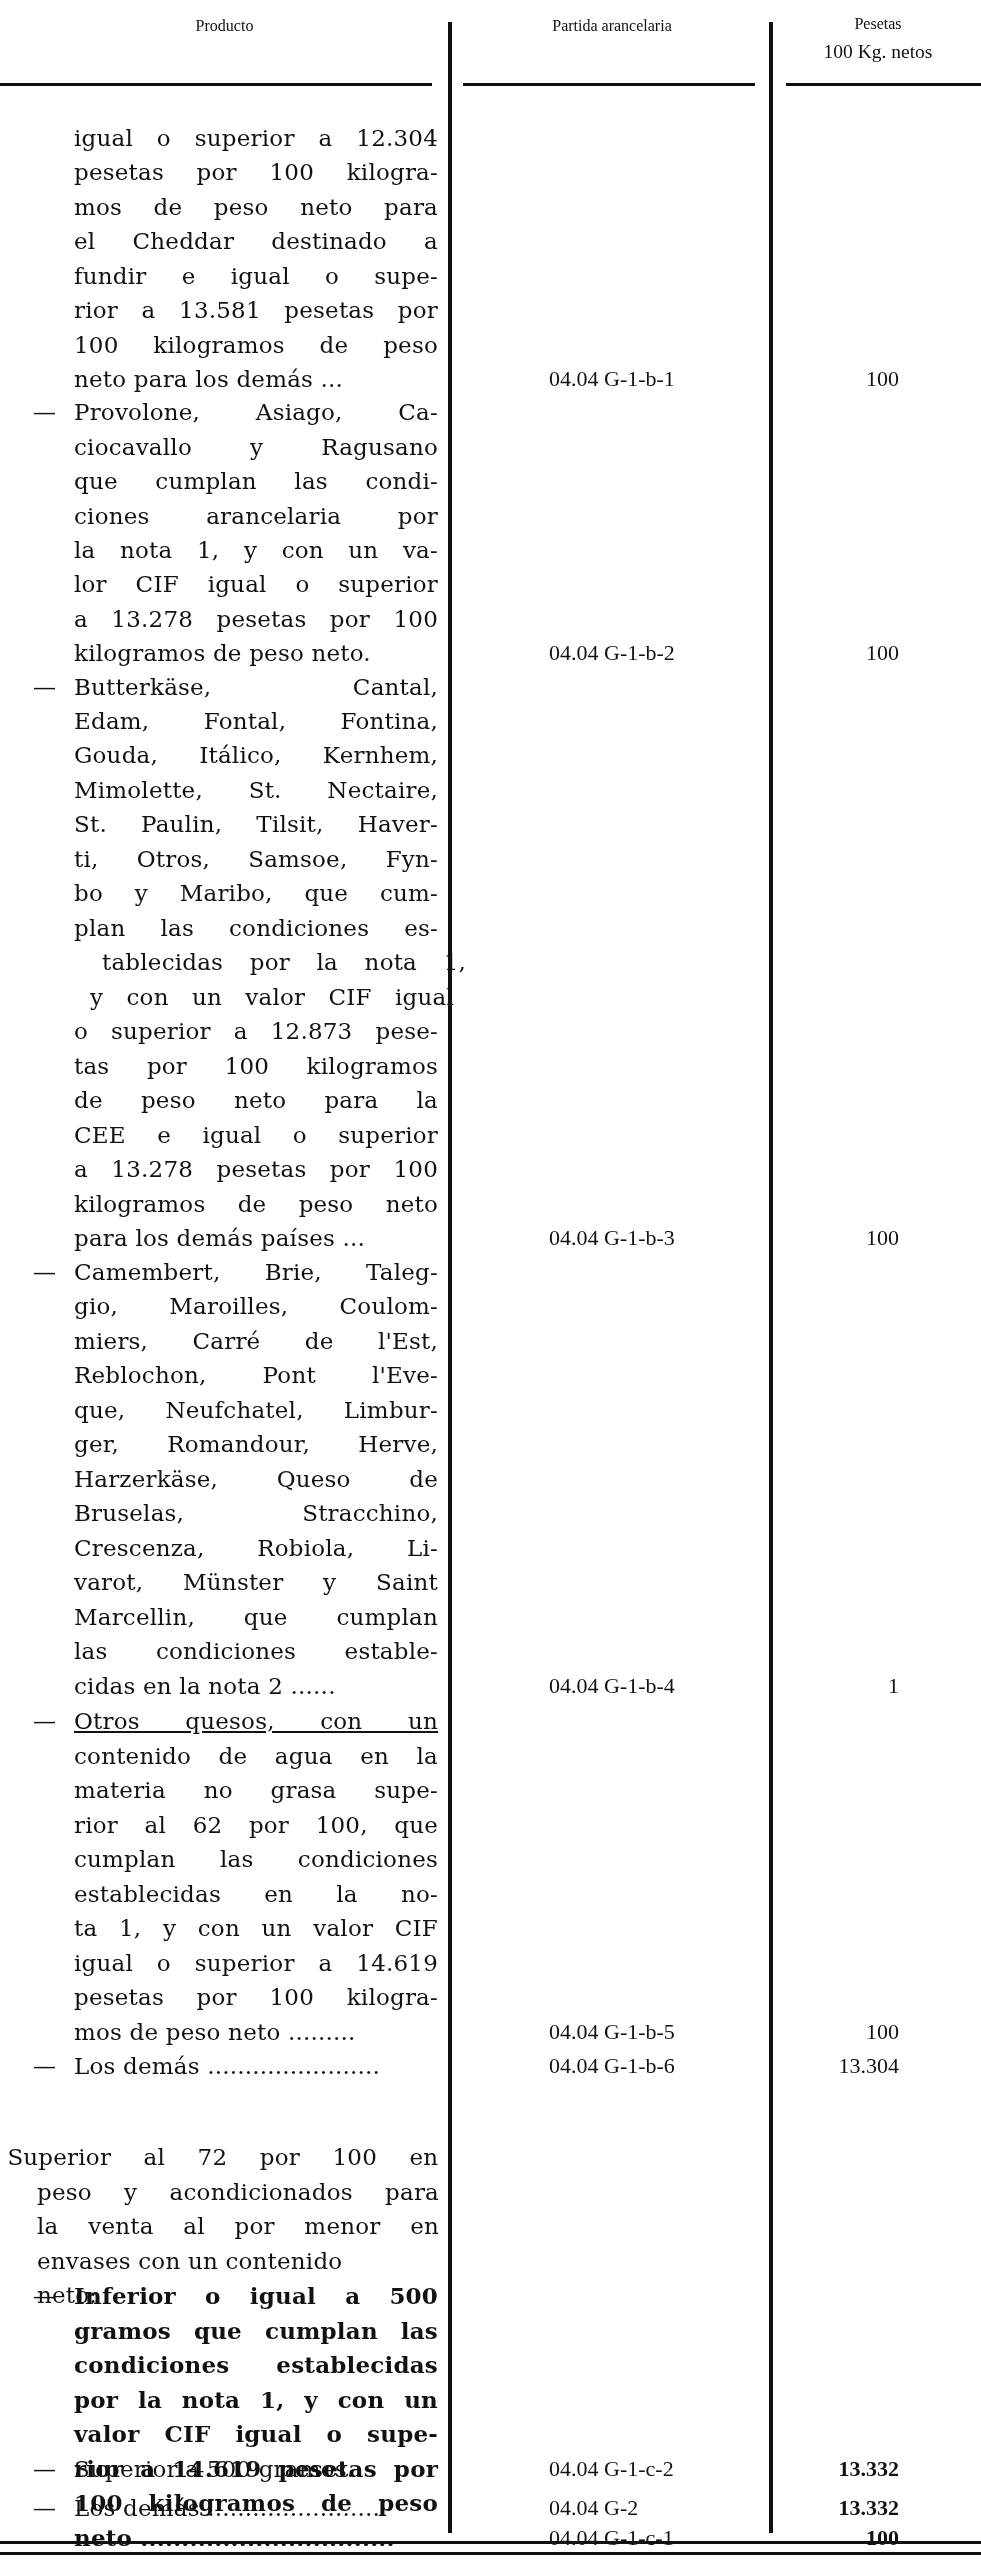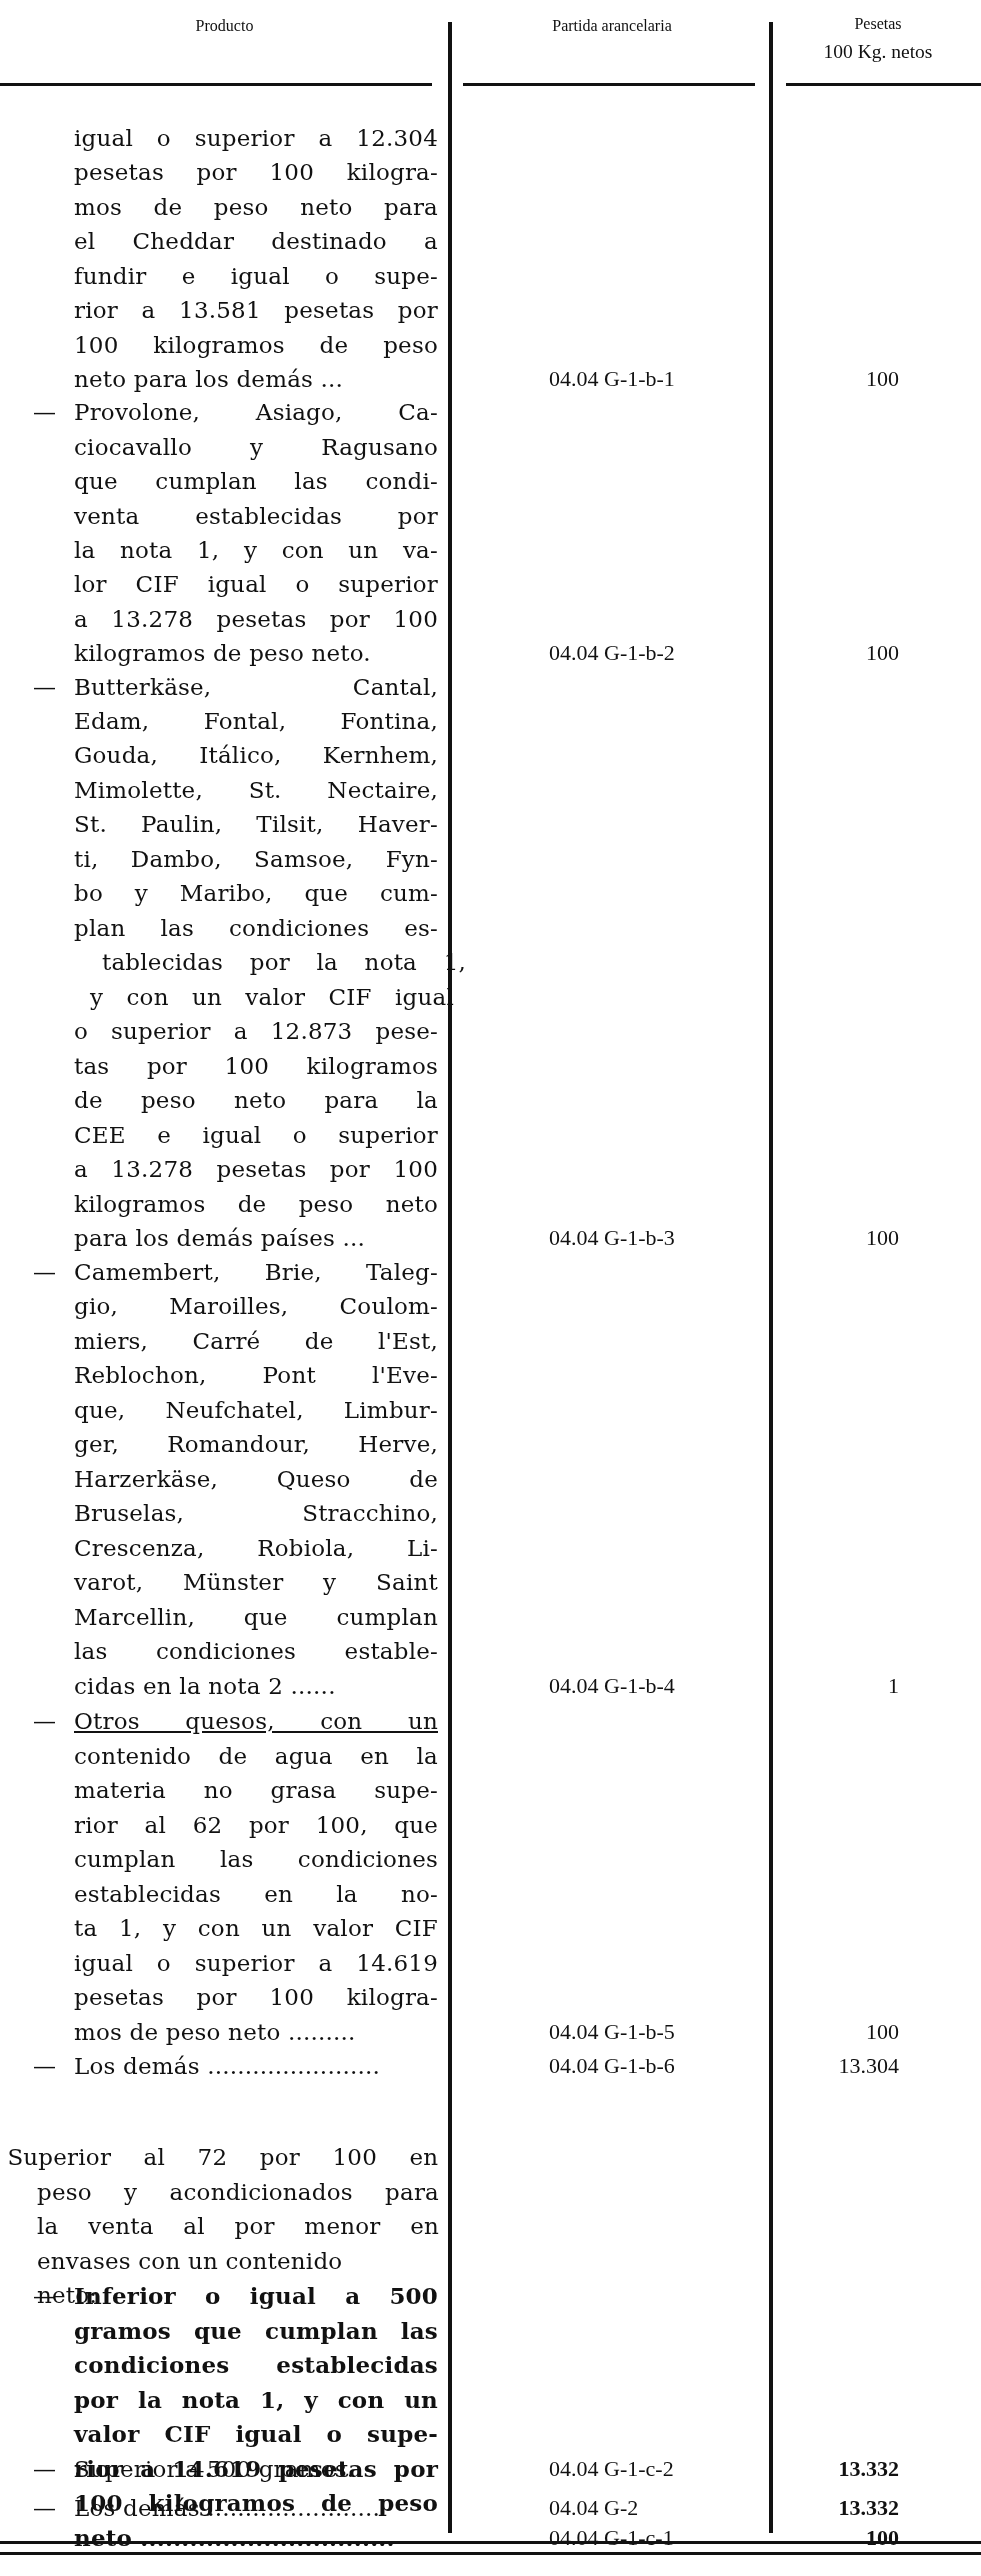--- a/index.html
+++ b/index.html
@@ -40,34 +40,34 @@
     <div class="line" style="left: 74px; width: 364px; top: 224px;">el Cheddar destinado a</div>
     <div class="line" style="left: 74px; width: 364px; top: 259px;">fundir e igual o supe-</div>
     <div class="line" style="left: 74px; width: 364px; top: 293px;">rior a 13.581 pesetas por</div>
     <div class="line" style="left: 74px; width: 364px; top: 328px;">100 kilogramos de peso</div>
     <div class="line last" style="left: 74px; width: 364px; top: 362px;">neto para los demás ...</div>
     <div class="code" style="top: 362px;">04.04 G-1-b-1</div>
     <div class="val" style="top: 362px;">100</div>
     <div class="line" style="left: 74px; width: 364px; top: 395px;">Provolone, Asiago, Ca-</div>
     <div class="line" style="left: 74px; width: 364px; top: 430px;">ciocavallo y Ragusano</div>
     <div class="line" style="left: 74px; width: 364px; top: 464px;">que cumplan las condi-</div>
-    <div class="line" style="left: 74px; width: 364px; top: 499px;">venta establecidas por</div>
+    <div class="line" style="left: 74px; width: 364px; top: 499px;">ciones arancelaria por</div>
     <div class="line" style="left: 74px; width: 364px; top: 533px;">la nota 1, y con un va-</div>
     <div class="line" style="left: 74px; width: 364px; top: 567px;">lor CIF igual o superior</div>
     <div class="line" style="left: 74px; width: 364px; top: 602px;">a 13.278 pesetas por 100</div>
     <div class="line last" style="left: 74px; width: 364px; top: 636px;">kilogramos de peso neto.</div>
     <div class="dash" style="left: 33px; top: 395px;">—</div>
     <div class="code" style="top: 636px;">04.04 G-1-b-2</div>
     <div class="val" style="top: 636px;">100</div>
     <div class="line" style="left: 74px; width: 364px; top: 670px;">Butterkäse, Cantal,</div>
     <div class="line" style="left: 74px; width: 364px; top: 704px;">Edam, Fontal, Fontina,</div>
     <div class="line" style="left: 74px; width: 364px; top: 738px;">Gouda, Itálico, Kernhem,</div>
     <div class="line" style="left: 74px; width: 364px; top: 773px;">Mimolette, St. Nectaire,</div>
     <div class="line" style="left: 74px; width: 364px; top: 807px;">St. Paulin, Tilsit, Haver-</div>
-    <div class="line" style="left: 74px; width: 364px; top: 842px;">ti, Dambo, Samsoe, Fyn-</div>
+    <div class="line" style="left: 74px; width: 364px; top: 842px;">ti, Otros, Samsoe, Fyn-</div>
     <div class="line" style="left: 74px; width: 364px; top: 876px;">bo y Maribo, que cum-</div>
     <div class="line" style="left: 74px; width: 364px; top: 911px;">plan las condiciones es-</div>
     <div class="line" style="left: 74px; width: 364px; top: 945px; margin-left: 28px;">tablecidas por la nota 1,</div>
     <div class="line" style="left: 90px; width: 364px; top: 980px;">y con un valor CIF igual</div>
     <div class="line" style="left: 74px; width: 364px; top: 1014px;">o superior a 12.873 pese-</div>
     <div class="line" style="left: 74px; width: 364px; top: 1049px;">tas por 100 kilogramos</div>
     <div class="line" style="left: 74px; width: 364px; top: 1083px;">de peso neto para la</div>
     <div class="line" style="left: 74px; width: 364px; top: 1118px;">CEE e igual o superior</div>
     <div class="line" style="left: 74px; width: 364px; top: 1152px;">a 13.278 pesetas por 100</div>
     <div class="line" style="left: 74px; width: 364px; top: 1187px;">kilogramos de peso neto</div>

